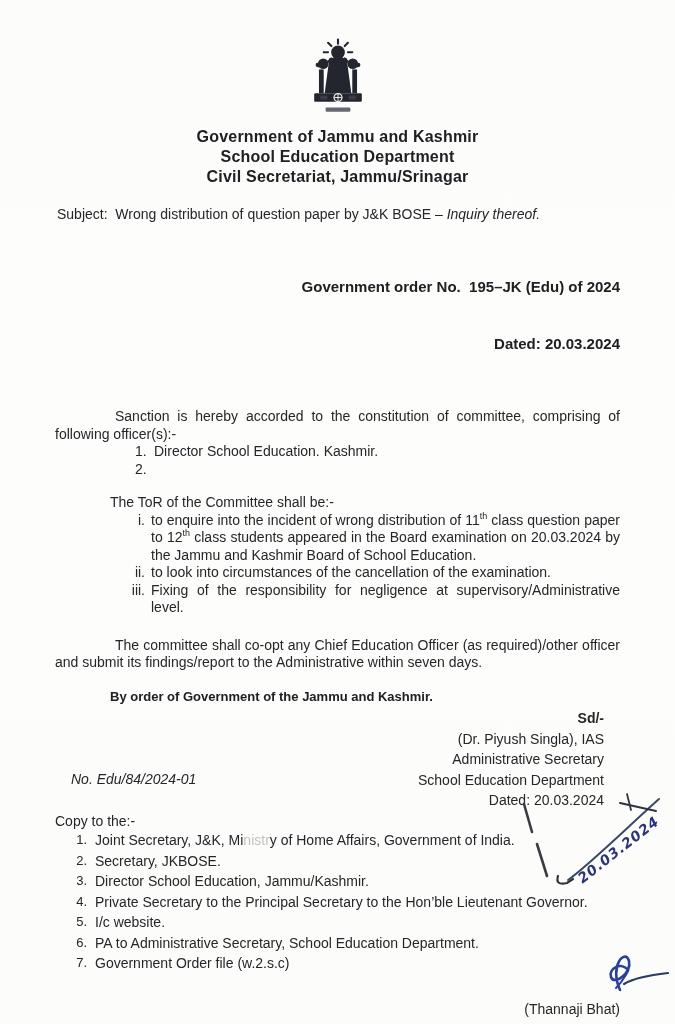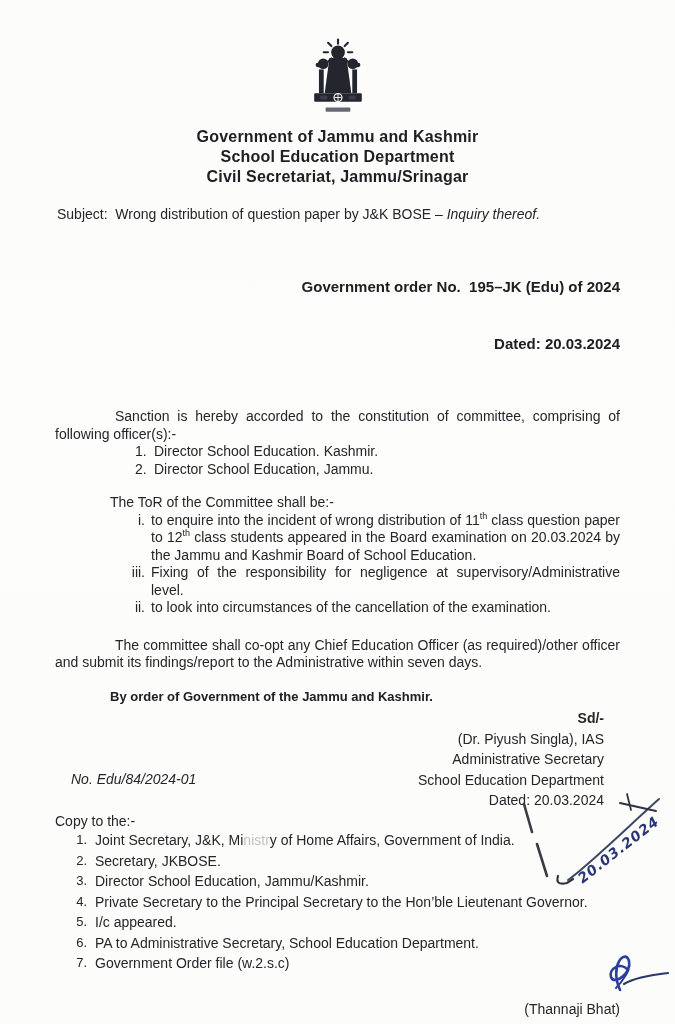--- a/index.html
+++ b/index.html
@@ -92,37 +92,36 @@
 
     <div class="para">Sanction is hereby accorded to the constitution of committee, comprising of following officer(s):-</div>
 
     <div class="num-list">
       <div class="num-row">
         <span class="n">1.</span>
         <span>Director School Education. Kashmir.</span>
       </div>
       <div class="num-row">
         <span class="n">2.</span>
-        <span>Director School Education, Jammu.</span>
       </div>
     </div>
 
     <div class="tor-intro">The ToR of the Committee shall be:-</div>
 
     <div class="tor-item">
       <span class="n">i.</span>
       <div class="t"><span>to enquire into the incident of wrong distribution of 11</span><sup>th</sup><span> class question paper to 12</span><sup>th</sup><span> class students appeared in the Board examination on 20.03.2024 by the Jammu and Kashmir Board of School Education.</span></div>
     </div>
     <div class="tor-item">
+      <span class="n">ii.</span>
+      <div class="t">to look into circumstances of the cancellation of the examination.</div>
+    </div>
+    <div class="tor-item">
       <span class="n">iii.</span>
       <div class="t">Fixing of the responsibility for negligence at supervisory/Administrative level.</div>
-    </div>
-    <div class="tor-item">
-      <span class="n">ii.</span>
-      <div class="t">to look into circumstances of the cancellation of the examination.</div>
     </div>
 
     <div class="para" style="margin-top:20px;">The committee shall co-opt any Chief Education Officer (as required)/other officer and submit its findings/report to the Administrative within seven days.</div>
 
     <div class="by-order">By order of Government of the Jammu and Kashmir.</div>
 
     <div class="sig-row">
       <div class="ref-no">No. Edu/84/2024-01</div>
       <div class="sig-col">
         <div class="sd">Sd/-</div>
@@ -146,21 +145,21 @@
       <div class="copy-row">
         <span class="n">3.</span>
         <div class="t">Director School Education, Jammu/Kashmir.</div>
       </div>
       <div class="copy-row">
         <span class="n">4.</span>
         <div class="t">Private Secretary to the Principal Secretary to the Hon’ble Lieutenant Governor.</div>
       </div>
       <div class="copy-row">
         <span class="n">5.</span>
-        <div class="t">I/c appeared.</div>
+        <div class="t">I/c website.</div>
       </div>
       <div class="copy-row">
         <span class="n">6.</span>
         <div class="t">PA to Administrative Secretary, School Education Department.</div>
       </div>
       <div class="copy-row">
         <span class="n">7.</span>
         <div class="t">Government Order file (w.2.s.c)</div>
       </div>
     </div>

